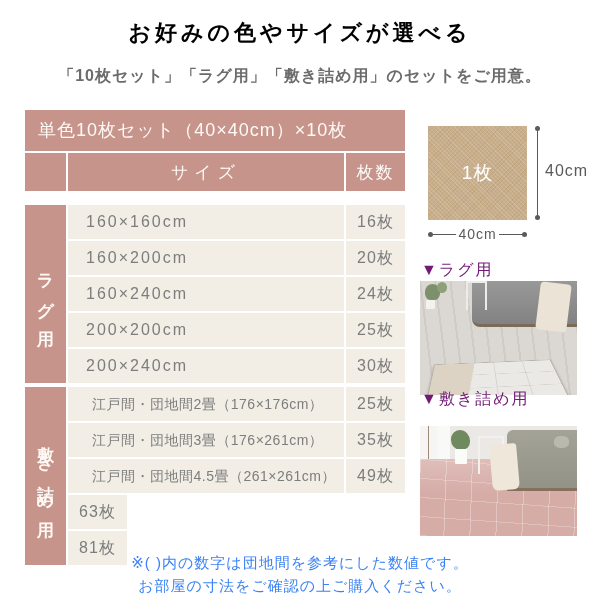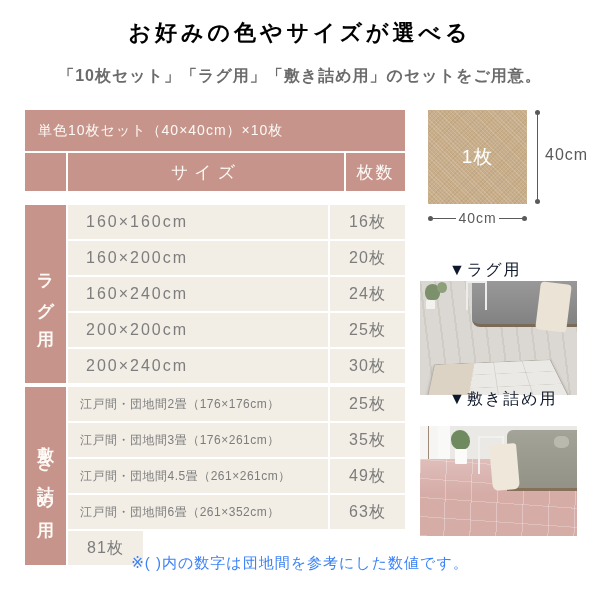--- a/index.html
+++ b/index.html
@@ -17,21 +17,21 @@
     font-size:22px;font-weight:bold;color:#000000;letter-spacing:4px;
   }
   .subtitle{
     position:absolute;top:66px;left:0;width:100%;text-align:center;
     font-size:16px;color:#6b6b6b;letter-spacing:1px;font-weight:bold;
   }
   
   .table-wrap{position:absolute;left:25px;top:110px;width:380px;}
   .banner{
     height:41px;line-height:41px;background:#c6948b;color:#fdf9f5;
-    font-size:14px;letter-spacing:1px;padding-left:13px;margin-bottom:2px;
+    font-size:18px;letter-spacing:1px;padding-left:13px;margin-bottom:2px;
     box-sizing:border-box;
   }
   .thead{display:flex;gap:2px;height:38px;margin-bottom:14px;}
   .thead .corner{width:41px;background:#c6948b;}
   .thead .th-size{
     flex:1;background:#c6948b;color:#fdf9f5;font-size:17px;letter-spacing:6px;
     display:flex;align-items:center;justify-content:center;
   }
   .thead .th-count{
     width:59px;background:#c6948b;color:#fdf9f5;font-size:17px;letter-spacing:2px;
@@ -44,27 +44,27 @@
     writing-mode:vertical-rl;text-orientation:upright;
     display:flex;align-items:center;justify-content:center;
     font-size:17px;font-weight:bold;letter-spacing:9px;
   }
   .rows{flex:1;display:flex;flex-direction:column;gap:2px;border-radius:7px;}
   .row{display:flex;gap:2px;height:34px;}
   .cell-size{
     flex:1;background:#f2eee5;color:#7d7d7d;font-size:16px;letter-spacing:2px;
     line-height:34px;padding-left:18px;white-space:nowrap;overflow:hidden;
   }
-  .group.second .cell-size{font-size:12px;letter-spacing:0.5px;padding-left:12px;}
+  .group.second .cell-size{font-size:14px;letter-spacing:0.5px;padding-left:24px;}
   .cell-count{
-    width:75px;background:#f2eee5;color:#7d7d7d;font-size:16px;letter-spacing:1px;
+    width:59px;background:#f2eee5;color:#7d7d7d;font-size:16px;letter-spacing:1px;
     display:flex;align-items:center;justify-content:center;text-align:center;
   }
   
-  .tile-fig{position:absolute;left:420px;top:102px;width:170px;height:132px;}
+  .tile-fig{position:absolute;left:420px;top:118px;width:170px;height:132px;}
   .tile{
     position:absolute;left:8px;top:8px;width:99px;height:94px;
     background-color:#c8ae8a;
     background-image:
       repeating-linear-gradient(45deg,rgba(255,255,255,.15) 0 1px,transparent 1px 3px),
       repeating-linear-gradient(-45deg,rgba(140,110,70,.13) 0 1px,transparent 1px 3px);
   }
   .tile-label{
     position:absolute;left:8px;top:8px;width:99px;height:94px;
     display:flex;align-items:center;justify-content:center;
@@ -78,22 +78,22 @@
   .vdim-label{position:absolute;left:125px;top:44px;font-size:16px;color:#5a5a5a;letter-spacing:1px;}
   .hdim{
     position:absolute;left:8px;top:108px;width:99px;height:16px;
     display:flex;align-items:center;color:#5a5a5a;
   }
   .hdim .dot{width:5px;height:5px;border-radius:50%;background:#5a5a5a;flex:0 0 auto;}
   .hdim .seg{flex:1;height:1px;background:#5a5a5a;}
   .hdim .hdim-label{font-size:14px;letter-spacing:1px;padding:0 2px;flex:0 0 auto;}
   
   .caption{
-    position:absolute;left:421px;font-size:16px;color:#0f172a;
-    letter-spacing:2px;font-weight:500;margin-left:28px;
+    position:absolute;left:421px;font-size:16px;color:#701a75;
+    letter-spacing:2px;font-weight:500;
   }
   .cap1{top:260px;} .cap2{top:389px;}
   .photo{position:absolute;left:420px;width:157px;overflow:hidden;}
   
   .photo1{
     top:281px;height:114px;
     background-color:#d5d2cd;
     background-image:repeating-linear-gradient(83deg,#dbd8d3 0 13px,#cfccc6 13px 15px);
   }
   .p1-sofa{
@@ -205,21 +205,20 @@
         </div>
         <div class="row">
           <div class="cell-size">江戸間・団地間3畳（176×261cm）</div>
           <div class="cell-count">35枚</div>
         </div>
         <div class="row">
           <div class="cell-size">江戸間・団地間4.5畳（261×261cm）</div>
           <div class="cell-count">49枚</div>
         </div>
         <div class="row">
-          <div class="cell-size">江戸間・団地間6畳（261×352cm）</div>
           <div class="cell-count">63枚</div>
         </div>
         <div class="row">
           <div class="cell-count">81枚</div>
         </div>
       </div>
     </div>
   </div>
 
   <div class="tile-fig">
@@ -256,15 +255,16 @@
     <div class="p2-plant"></div>
     <div class="p2-pot"></div>
     <div class="p2-table"></div>
     <div class="p2-sofa"></div>
     <div class="p2-pillow"></div>
     <div class="p2-blanket"></div>
   </div>
 
   <div class="footnote">
     <div>※( )内の数字は団地間を参考にした数値です。</div>
+    <div>お部屋の寸法をご確認の上ご購入ください。</div>
   </div>
 
 </div>
 
 </body></html>

